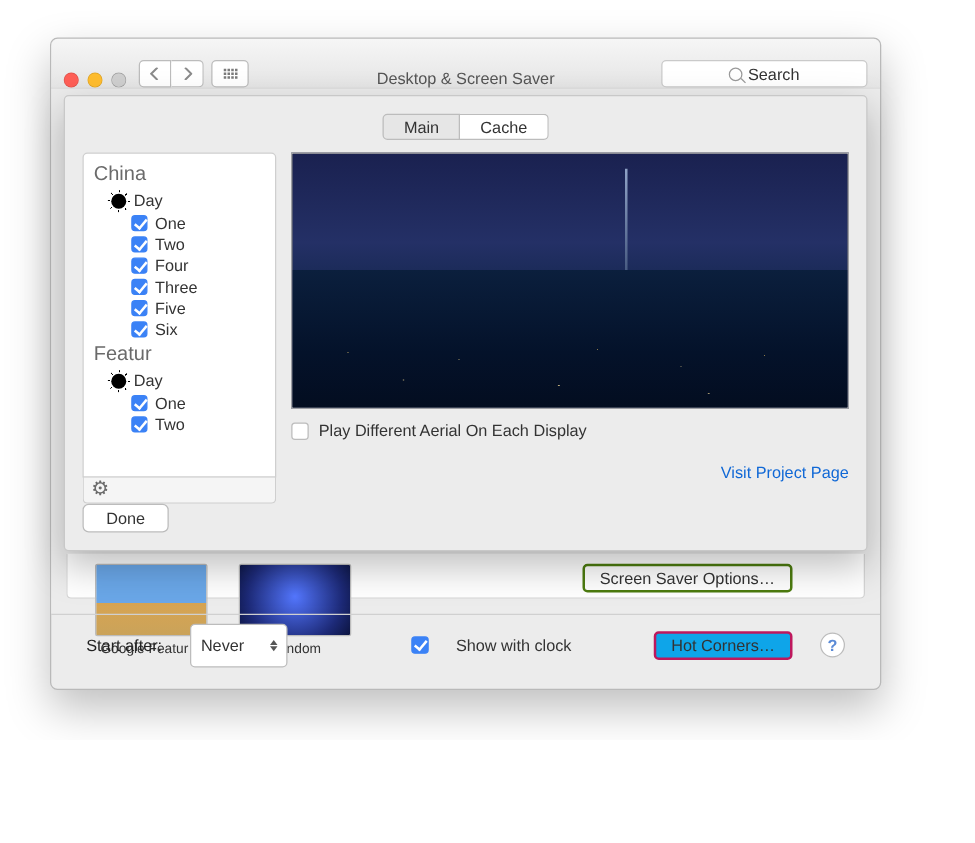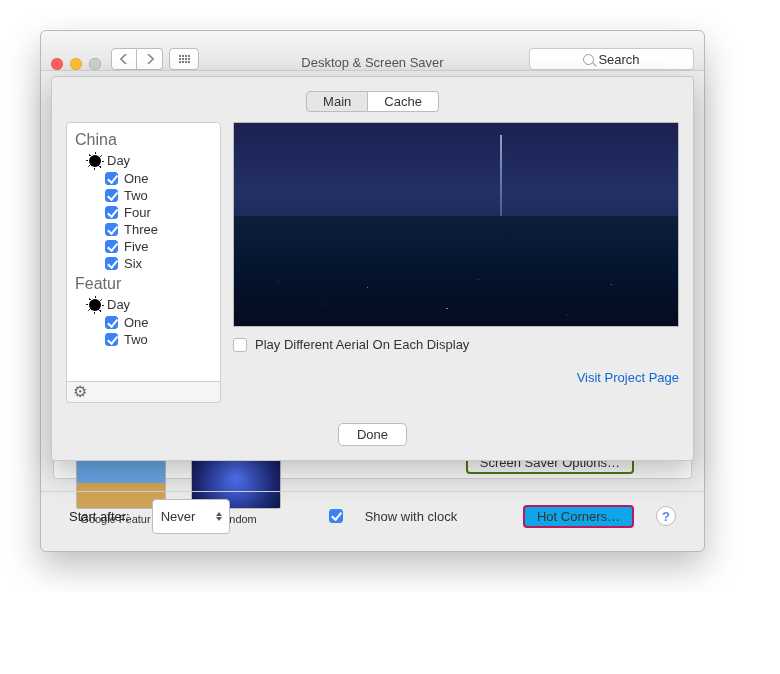--- a/index.html
+++ b/index.html
@@ -146,21 +146,21 @@
           radial-gradient(1px 1px at 85% 62%,#ffd76a,transparent 60%),
           radial-gradient(2px 1px at 20% 80%,#ffe49a,transparent 60%),
           radial-gradient(2px 1px at 48% 84%,#ffe49a,transparent 60%),
           radial-gradient(2px 1px at 75% 90%,#ffe49a,transparent 60%),
           linear-gradient(#0b1f3d 0%, #04122a 60%, #030d20 100%);
   }
   .tower{position:absolute;left:60%;top:6%;width:2px;height:48%;background:linear-gradient(#8fa2c6,#3a4d74);}
 
   .opt-row{display:flex;align-items:center;gap:8px;margin-top:10px;}
   .link{color:#1068d6;margin-top:18px;text-align:right;}
-  .sheet-foot{display:flex;justify-content:center;margin-top:20px;}
+  .sheet-foot{display:flex;justify-content:flex-start;}
   .done{padding:3px 18px;border:1px solid #bcbcbc;border-radius:5px;background:#fff;}
 
 </style>
 </head>
 <body>
 
 <div class="window">
 
   <div class="titlebar">
     <div class="traffic">

